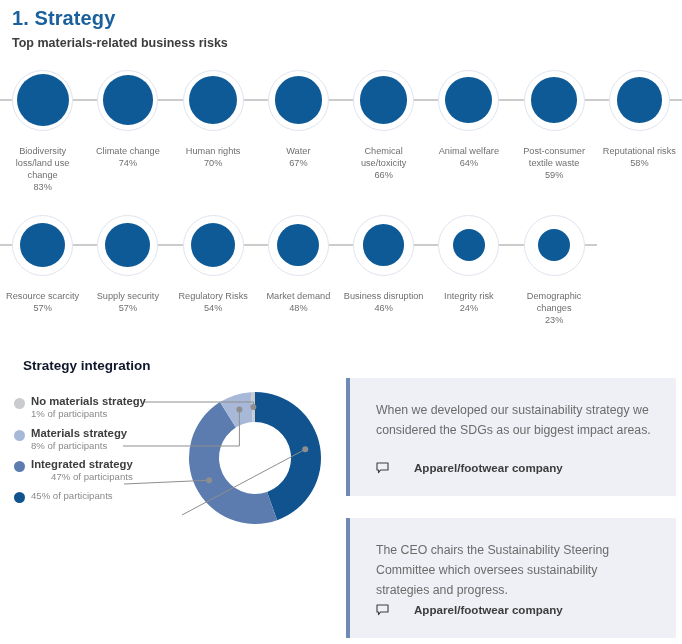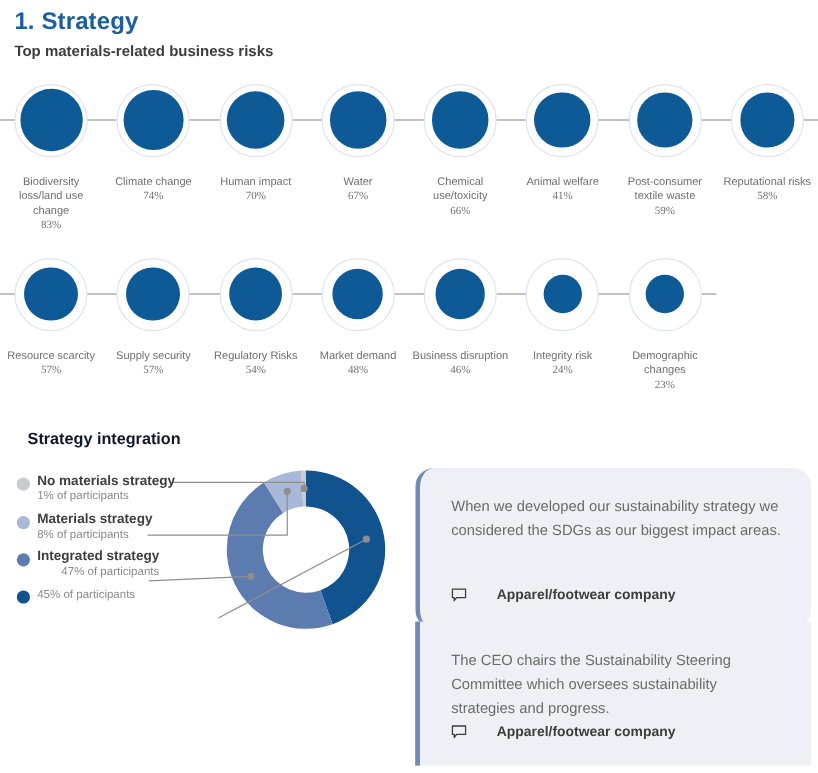--- a/index.html
+++ b/index.html
@@ -91,21 +91,20 @@
     line-height: 12.1px;
     color: #6f6f6f;
     text-align: center;
     width: 84px;
   }
   .bubble-value {
     font-size: 9.2px;
     line-height: 12.1px;
     color: #6f6f6f;
     text-align: right;
-    font-family: Liberation Serif, serif;
   }
 
   
   #strategy-title {
     position: absolute;
     left: 23px;
     top: 358px;
     font-size: 13.5px;
     font-weight: bold;
     color: #0f172a;
@@ -155,21 +154,21 @@
 
   
   .quote-box {
     position: absolute;
     left: 346px;
     width: 330px;
     background: #eef0f5;
     border-left: 4px solid #7089b8;
     box-sizing: border-box;
   }
-  #quote-box-1 { top: 390px; height: 134px; border-radius: 16px; }
+  #quote-box-1 { top: 378px; height: 118px; }
   #quote-box-2 { top: 518px; height: 120px; }
 
   .quote-text {
     position: absolute;
     left: 26px;
     right: 22px;
     top: 22px;
     font-size: 12.3px;
     line-height: 20px;
     color: #6b6b6b;
@@ -210,21 +209,21 @@
         <div class="bubble-dot" style="width: 49.7px; height: 49.7px; background: rgb(13, 90, 150);"></div>
       </div>
       <div class="bubble-label">Climate change</div>
       <div class="bubble-value">74%</div>
     </div>
     <div class="bubble-cell">
       <div class="bubble-graphic">
         <div class="bubble-ring"></div>
         <div class="bubble-dot" style="width: 48.6px; height: 48.6px; background: rgb(13, 90, 150);"></div>
       </div>
-      <div class="bubble-label">Human impact</div>
+      <div class="bubble-label">Human rights</div>
       <div class="bubble-value">70%</div>
     </div>
     <div class="bubble-cell">
       <div class="bubble-graphic">
         <div class="bubble-ring"></div>
         <div class="bubble-dot" style="width: 47.7px; height: 47.7px; background: rgb(13, 90, 150);"></div>
       </div>
       <div class="bubble-label">Water</div>
       <div class="bubble-value">67%</div>
     </div>
@@ -235,21 +234,21 @@
       </div>
       <div class="bubble-label">Chemical use/toxicity</div>
       <div class="bubble-value">66%</div>
     </div>
     <div class="bubble-cell">
       <div class="bubble-graphic">
         <div class="bubble-ring"></div>
         <div class="bubble-dot" style="width: 46.9px; height: 46.9px; background: rgb(13, 90, 150);"></div>
       </div>
       <div class="bubble-label">Animal welfare</div>
-      <div class="bubble-value">41%</div>
+      <div class="bubble-value">64%</div>
     </div>
     <div class="bubble-cell">
       <div class="bubble-graphic">
         <div class="bubble-ring"></div>
         <div class="bubble-dot" style="width: 45.4px; height: 45.4px; background: rgb(13, 90, 150);"></div>
       </div>
       <div class="bubble-label">Post-consumer textile waste</div>
       <div class="bubble-value">59%</div>
     </div>
     <div class="bubble-cell">

